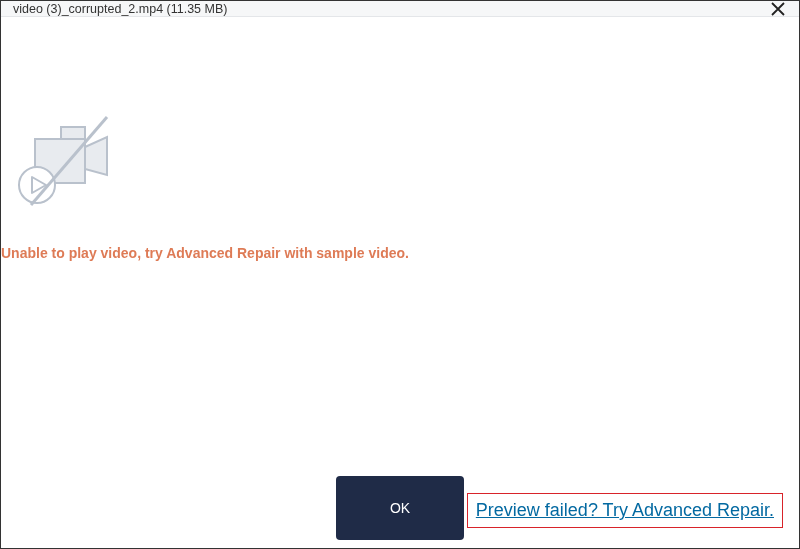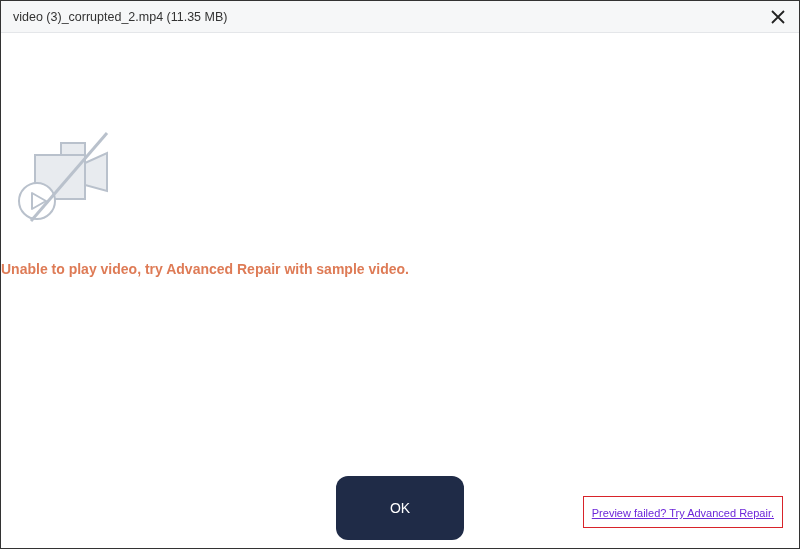--- a/index.html
+++ b/index.html
@@ -22,21 +22,21 @@
       flex-direction: column;
       background: #fff;
     }
     .titlebar {
       display: flex;
       align-items: center;
       justify-content: space-between;
       padding: 6px 10px 6px 12px;
       background: #f6f7f8;
       border-bottom: 1px solid #e4e6e9;
-      height: 32px;
+      height: 16px;
     }
     .title-text {
       font-size: 12.5px;
       color: #333;
     }
     .close-btn {
       width: 22px;
       height: 22px;
       display: flex;
       align-items: center;
@@ -76,32 +76,32 @@
       justify-content: center;
     }
     .ok-btn {
       background: #1f2b47;
       color: #fff;
       border: none;
       padding: 24px 54px;
       font-size: 14px;
       font-weight: 500;
       cursor: pointer;
-      border-radius: 12px;
+      border-radius: 4px;
     }
     .link-box {
       position: absolute;
       right: 16px;
       bottom: 20px;
       border: 1.5px solid #d8232a;
       padding: 6px 8px;
     }
     .link-box a {
-      color: #6d28d9;
-      font-size: 11px;
+      color: #0369a1;
+      font-size: 18px;
       text-decoration: underline;
       cursor: pointer;
     }
   </style>
 </head>
 <body>
 
 <div class="window">
 
   <div class="titlebar">

